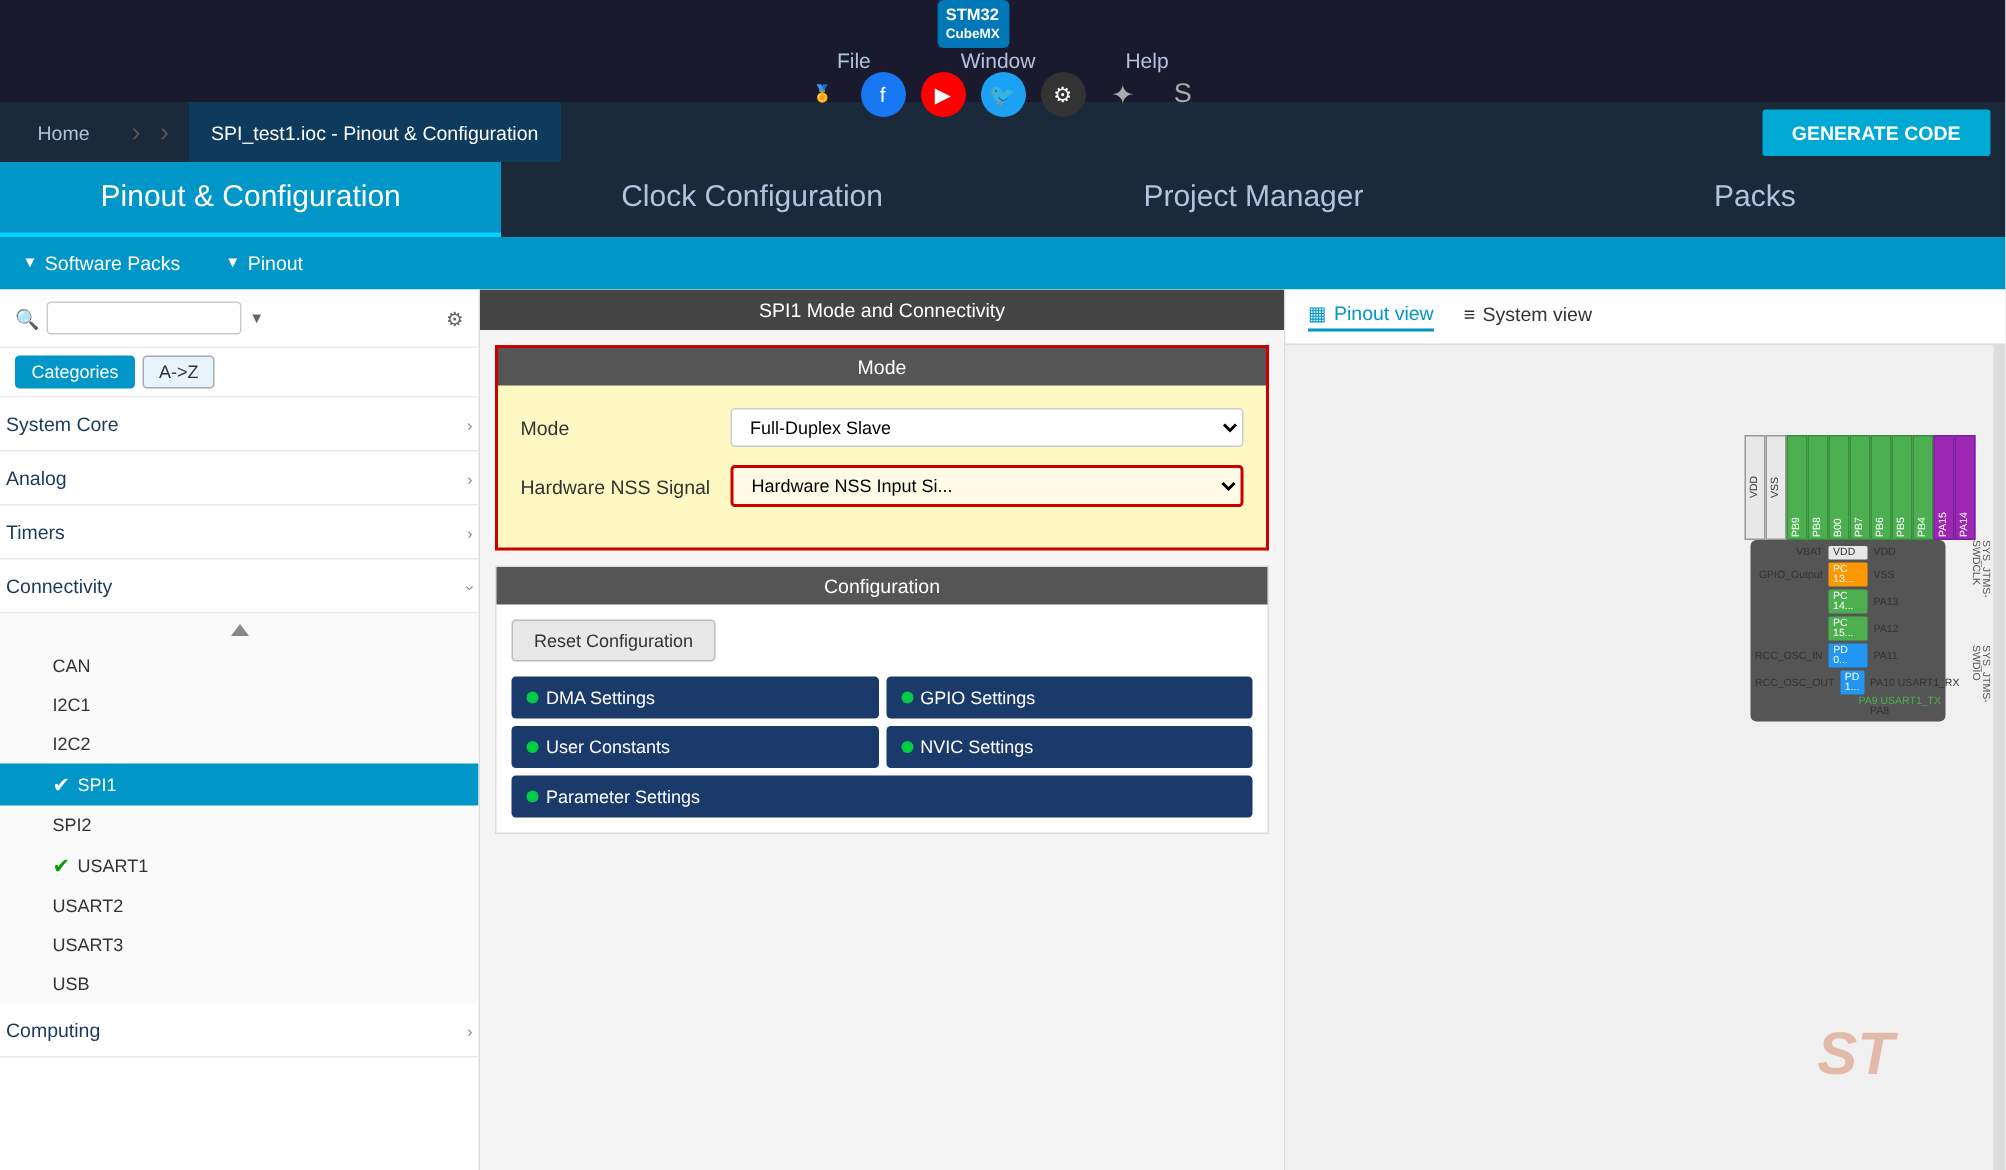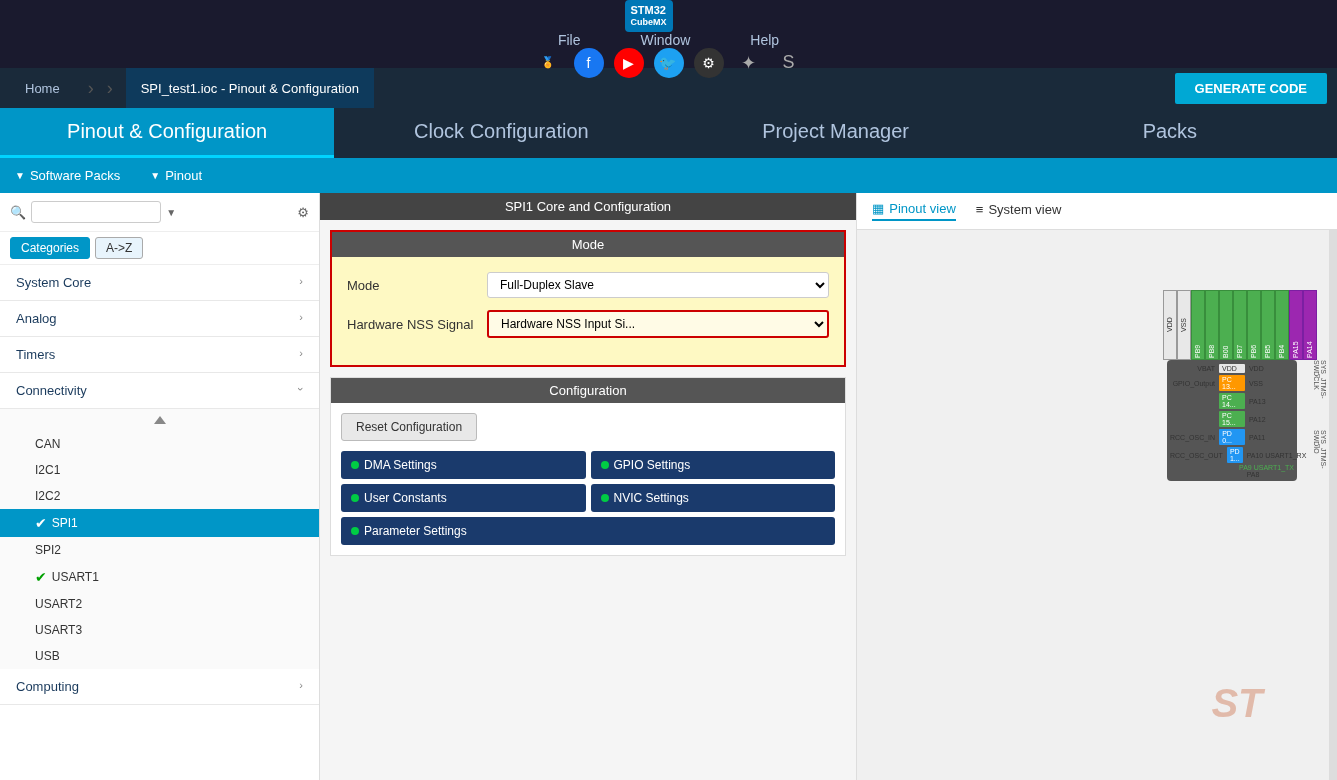--- a/index.html
+++ b/index.html
@@ -147,23 +147,23 @@
       border-radius: 3px;
       padding: 3px 10px;
       font-size: 12px;
       cursor: pointer;
       color: #333;
     }
     .tab-btn.active { background: #0096c7; color: white; border-color: #0096c7; }
 
     .sidebar-category {
       display: flex;
-      align-items: flex-start;
+      align-items: flex-end;
       justify-content: space-between;
-      padding: 10px 16px;
+      padding: 10px 4px;
       border-bottom: 1px solid #e8e8e8;
       cursor: pointer;
       color: #1a3a5c;
       font-size: 13px;
       gap: 44px;
     }
     .sidebar-category .chevron { font-size: 11px; color: #888; }
     .sidebar-category.expanded .chevron { transform: rotate(90deg); }
 
     .sidebar-item {
@@ -480,21 +480,21 @@
       </div>
     </div>
 
     <div class="sidebar-category">
       <span>Computing</span>
       <span class="chevron">›</span>
     </div>
   </div>
 
   <div class="center-panel">
-    <div class="panel-title">SPI1 Core and Configuration</div>
+    <div class="panel-title">SPI1 Mode and Connectivity</div>
     <div class="panel-scrollable">
 
       <div class="mode-section">
         <div class="mode-header">Mode</div>
         <div class="mode-body">
           <div class="mode-row">
             <span class="mode-label">Mode</span>
             <select class="mode-select">
               <option>Full-Duplex Slave</option>
             </select>

